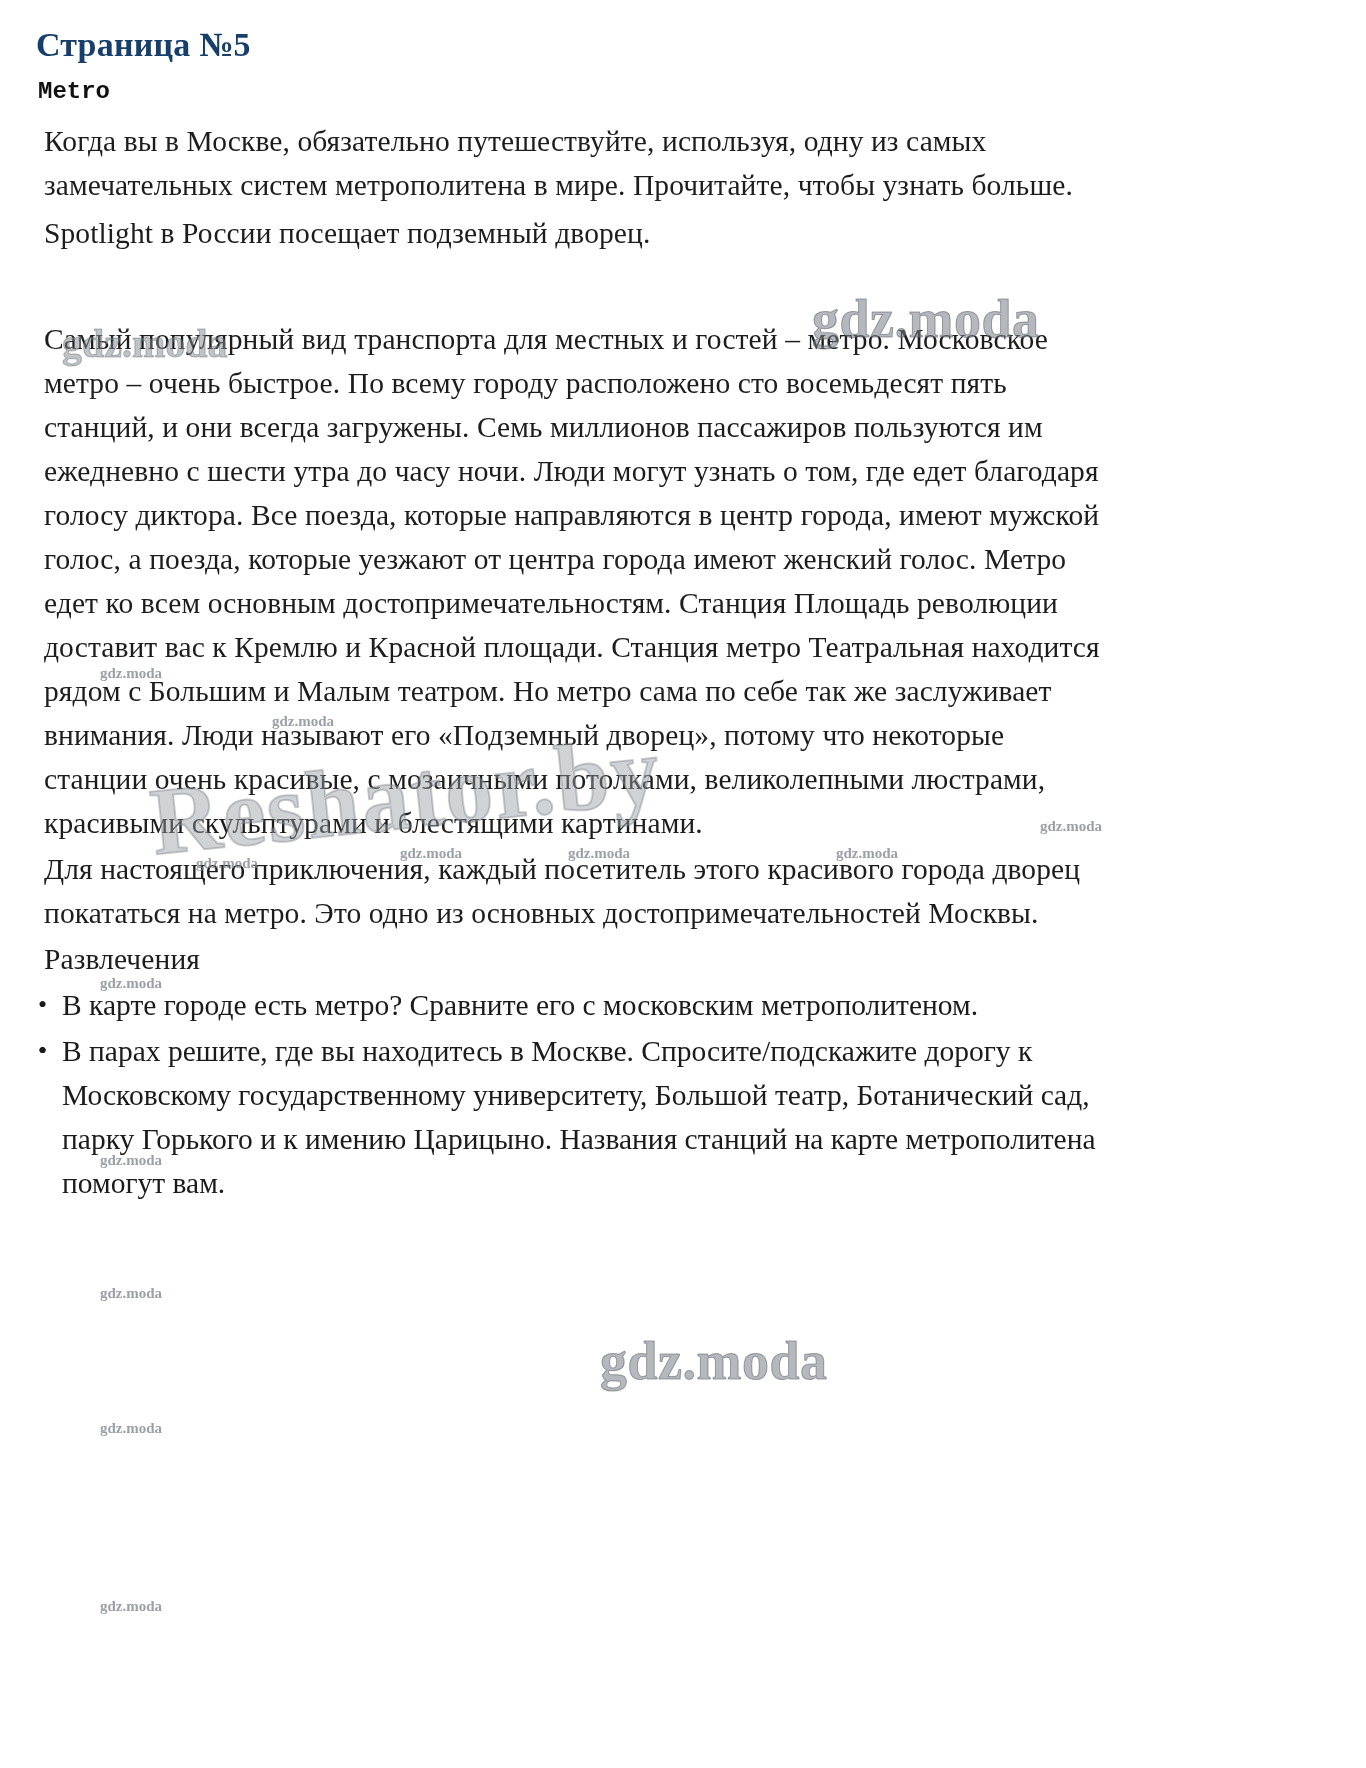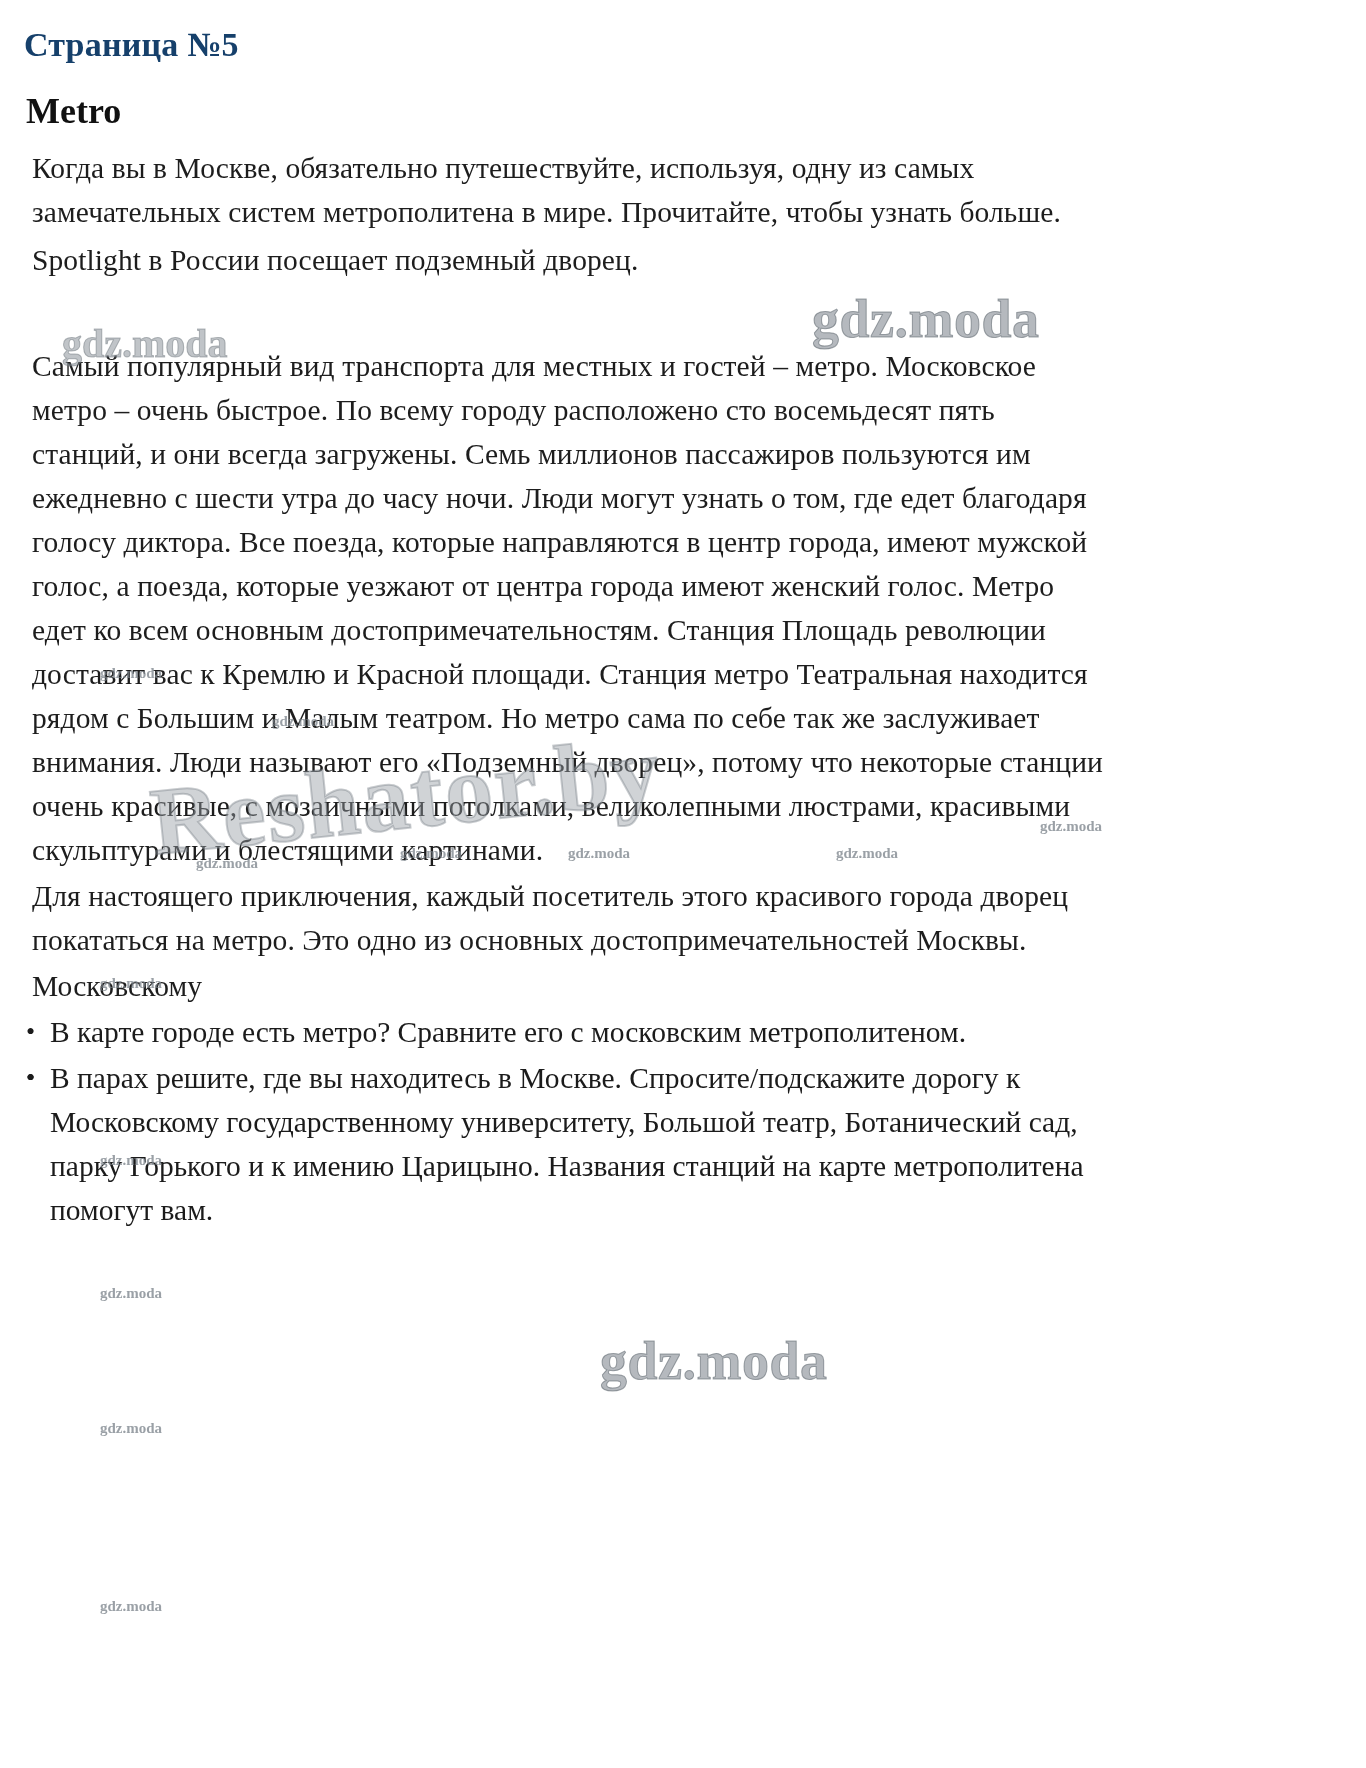--- a/index.html
+++ b/index.html
@@ -12,35 +12,36 @@
     height: 1768px;
     position: relative;
     overflow: hidden;
     font-family: "Liberation Serif", "DejaVu Serif", serif;
     color: #1b1b1b;
   }
   .page {
     position: relative;
     width: 1150px;
     height: 1768px;
-    padding: 18px 40px 0 24px;
+    padding: 18px 40px 0 36px;
     box-sizing: border-box;
   }
   .page-heading {
     font-size: 34px;
     font-weight: bold;
     color: #16406b;
     letter-spacing: 0.2px;
     margin: 8px 0 6px 0;
   }
   .section-title {
-    font-size: 36px;
+    font-size: 24px;
     font-weight: bold;
     color: #111;
-    margin: 26px 0 14px 2px;
+    margin: 14px 0 14px 2px;
+    font-family: Liberation Mono, monospace;
   }
   .body-text {
     font-size: 29.5px;
     line-height: 44px;
     color: #1d1d1d;
     margin: 0;
     text-align: left;
     letter-spacing: 0.1px;
   }
   .para {
@@ -119,21 +120,21 @@
   <h2 class="section-title">Metro</h2>
 
   <p class="body-text para intro">Когда вы в Москве, обязательно путешествуйте, используя, одну из самых замечательных систем метрополитена в мире. Прочитайте, чтобы узнать больше.</p>
   <p class="body-text para intro">Spotlight в России посещает подземный дворец.</p>
 
   <div class="gap-med"></div>
 
   <p class="body-text para">Самый популярный вид транспорта для местных и гостей – метро. Московское метро – очень быстрое. По всему городу расположено сто восемьдесят пять станций, и они всегда загружены. Семь миллионов пассажиров пользуются им ежедневно с шести утра до часу ночи. Люди могут узнать о том, где едет благодаря голосу диктора. Все поезда, которые направляются в центр города, имеют мужской голос, а поезда, которые уезжают от центра города имеют женский голос. Метро едет ко всем основным достопримечательностям. Станция Площадь революции доставит вас к Кремлю и Красной площади. Станция метро Театральная находится рядом с Большим и Малым театром. Но метро сама по себе так же заслуживает внимания. Люди называют его «Подземный дворец», потому что некоторые станции очень красивые, с мозаичными потолками, великолепными люстрами, красивыми скульптурами и блестящими картинами.</p>
   <p class="body-text para">Для настоящего приключения, каждый посетитель этого красивого города дворец покататься на метро. Это одно из основных достопримечательностей Москвы.</p>
 
-  <p class="body-text para">Московскому</p>
+  <p class="body-text para">Развлечения</p>
 
   <ul class="bullet-list">
     <li>
       <span class="dot">•</span>
       <span>В карте городе есть метро? Сравните его с московским метрополитеном.</span>
     </li>
     <li>
       <span class="dot">•</span>
     </li>
     <li>

